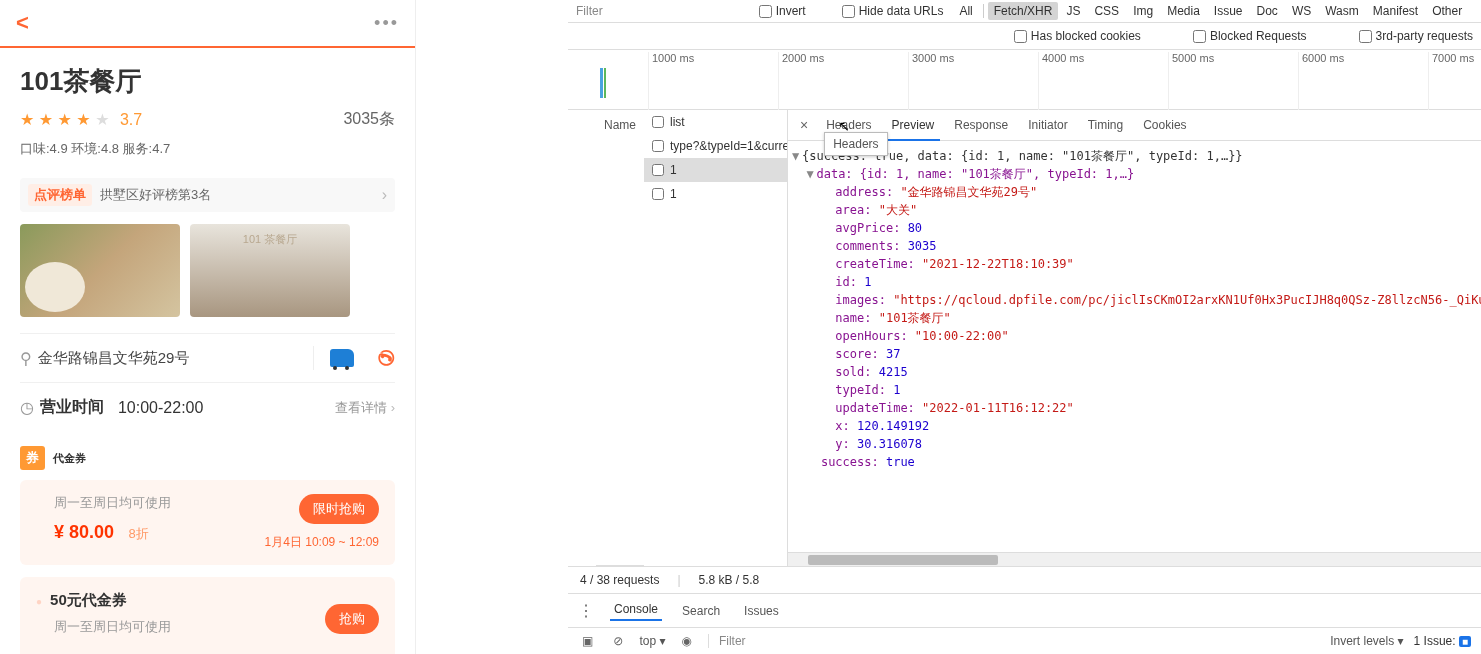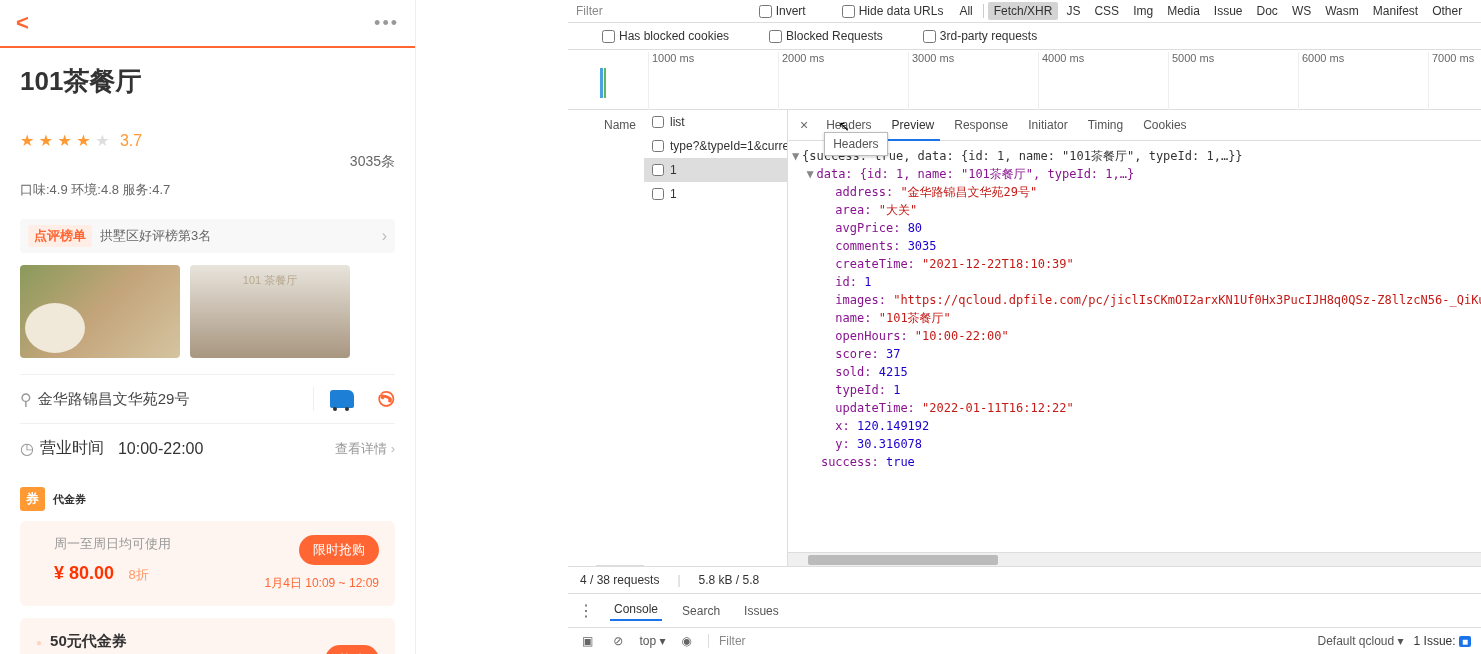--- a/index.html
+++ b/index.html
@@ -10,21 +10,21 @@
 .mobile-header { display: flex; justify-content: space-between; align-items: center; padding: 10px 16px; border-bottom: 2px solid #ff6633; }
 .back-btn { color: #ff6633; font-size: 22px; font-weight: bold; cursor: pointer; }
 .more-btn { color: #999; font-size: 18px; letter-spacing: 2px; cursor: pointer; }
 
 .shop-content { padding: 16px 20px; }
 .shop-title { font-size: 26px; font-weight: bold; color: #333; margin-bottom: 10px; }
 .rating-row { display: flex; justify-content: space-between; align-items: center; margin-bottom: 10px; }
 .stars { color: #ff9933; font-size: 16px; }
 .star-gray { color: #ddd; }
 .rating-num { color: #ff9933; font-size: 16px; margin-left: 6px; }
-.review-count { color: #666; font-size: 14px; margin-top: 44px; }
+.review-count { color: #666; font-size: 16px; }
 .sub-ratings { color: #666; font-size: 13px; margin-bottom: 20px; }
 .badge-row { display: flex; align-items: center; gap: 8px; background: #f8f8f8; padding: 6px 8px; border-radius: 4px; margin-bottom: 12px; }
 .badge { background: #ffeee6; color: #ff6633; padding: 2px 6px; border-radius: 3px; font-size: 13px; font-weight: bold; }
 .rank-text { color: #666; font-size: 13px; flex: 1; }
 .chev { color: #bbb; }
 
 .photo-row { display: flex; gap: 10px; margin-bottom: 16px; }
 .photo { width: 160px; height: 93px; border-radius: 4px; background: #ddd; position: relative; overflow: hidden; }
 .photo1 { background: linear-gradient(135deg, #8a9a5b 0%, #c4a57b 50%, #d4c4a0 100%); }
 .photo1::after { content: ""; position: absolute; bottom: 5px; left: 5px; width: 60px; height: 50px; background: #f0e8d8; border-radius: 50%; }
@@ -34,21 +34,21 @@
 .address-row { display: flex; align-items: center; padding: 12px 0; gap: 6px; border-top: 1px solid #f0f0f0; }
 .loc-icon { color: #999; font-size: 16px; }
 .addr-text { color: #444; font-size: 15px; flex: 1; }
 .divider-v { width: 1px; height: 24px; background: #eee; margin: 0 10px; }
 .car-icon { width: 24px; height: 18px; background: #1e7fd6; border-radius: 3px 6px 2px 2px; display: inline-block; position: relative; }
 .car-icon::after { content:""; position:absolute; bottom:-3px; left:3px; width:4px; height:4px; background:#333; border-radius:50%; box-shadow: 12px 0 #333; }
 .phone-icon { color: #ff6633; font-size: 20px; font-weight: bold; transform: rotate(90deg); display: inline-block; }
 
 .hours-row { display: flex; align-items: center; padding: 14px 0; gap: 6px; border-top: 1px solid #f0f0f0; }
 .clock-icon { color: #999; font-size: 16px; }
-.hours-label { color: #333; font-size: 16px; font-weight: 400; }
+.hours-label { color: #333; font-size: 16px; font-weight: 700; }
 .hours-time { color: #333; font-size: 16px; margin-left: 8px; flex: 1; }
 .detail-link { color: #999; font-size: 13px; }
 
 .coupon-header { display: flex; align-items: center; gap: 8px; margin-top: 14px; margin-bottom: 10px; }
 .coupon-tag { background: #ff9933; color: #fff; padding: 3px 6px; border-radius: 3px; font-size: 13px; font-weight: bold; }
 .coupon-title { font-weight: bold; color: #333; font-size: 11px; }
 
 .coupon-card { background: #fff5f0; border-radius: 6px; padding: 14px 16px; margin-bottom: 12px; display: flex; justify-content: space-between; }
 .coupon-left { flex: 1; }
 .coupon-name { color: #333; font-size: 15px; font-weight: bold; margin-bottom: 8px; }
@@ -59,21 +59,21 @@
 .coupon-discount { color: #ff9966; font-size: 13px; margin-left: 10px; }
 .coupon-right { display: flex; flex-direction: column; align-items: flex-end; justify-content: center; gap: 10px; }
 .buy-btn { background: #ff6633; color: #fff; border: none; padding: 6px 14px; border-radius: 16px; font-size: 13px; cursor: pointer; }
 .time-range { color: #ff6633; font-size: 12px; }
 
 .spacer { width: 152px; height: 654px; background: #fff; }
 
 
 .devtools { flex: 1; height: 654px; background: #fff; font-family: Arial, sans-serif; font-size: 12px; color: #333; display: flex; flex-direction: column; overflow: hidden; }
 .dt-toolbar { padding: 2px 8px; display: flex; align-items: center; gap: 10px; border-bottom: 1px solid #ddd; flex-wrap: wrap; }
-.dt-toolbar2 { padding: 6px 8px; display: flex; align-items: center; gap: 14px; border-bottom: 1px solid #ddd; }
+.dt-toolbar2 { padding: 6px 8px; display: flex; align-items: center; gap: 26px; border-bottom: 1px solid #ddd; justify-content: flex-end; }
 .filter-label { color: #888; }
 .chk { display: flex; align-items: center; gap: 4px; color: #333; padding-left: 26px; }
 .chk input { width: 13px; height: 13px; }
 .type-buttons { display: flex; gap: 2px; align-items: center; }
 .type-btn { padding: 2px 6px; color: #333; border-radius: 2px; cursor: pointer; }
 .type-btn.active { background: #d4d4d4; }
 .vdiv { width: 1px; height: 14px; background: #ccc; margin: 0 2px; }
 
 .timeline { height: 60px; border-bottom: 1px solid #ddd; position: relative; background: #fff; }
 .tl-tick { position: absolute; top: 2px; font-size: 11px; color: #666; border-left: 1px solid #eee; height: 58px; padding-left: 3px; }
@@ -328,17 +328,17 @@
     <span class="drawer-tab">Issues</span>
   </div>
 
   <div class="drawer-toolbar">
     <span class="db-icon">▣</span>
     <span class="db-icon">⊘</span>
     <span class="db-select">top ▾</span>
     <span class="db-icon">◉</span>
     <span class="db-filter">Filter</span>
     <div class="db-right">
-      <span class="db-select">Default qcloud ▾</span>
+      <span class="db-select">Invert levels ▾</span>
       <span><span>1 Issue:</span> <span class="issue-badge">■</span></span>
     </div>
   </div>
 </div>
 
 </body></html>

